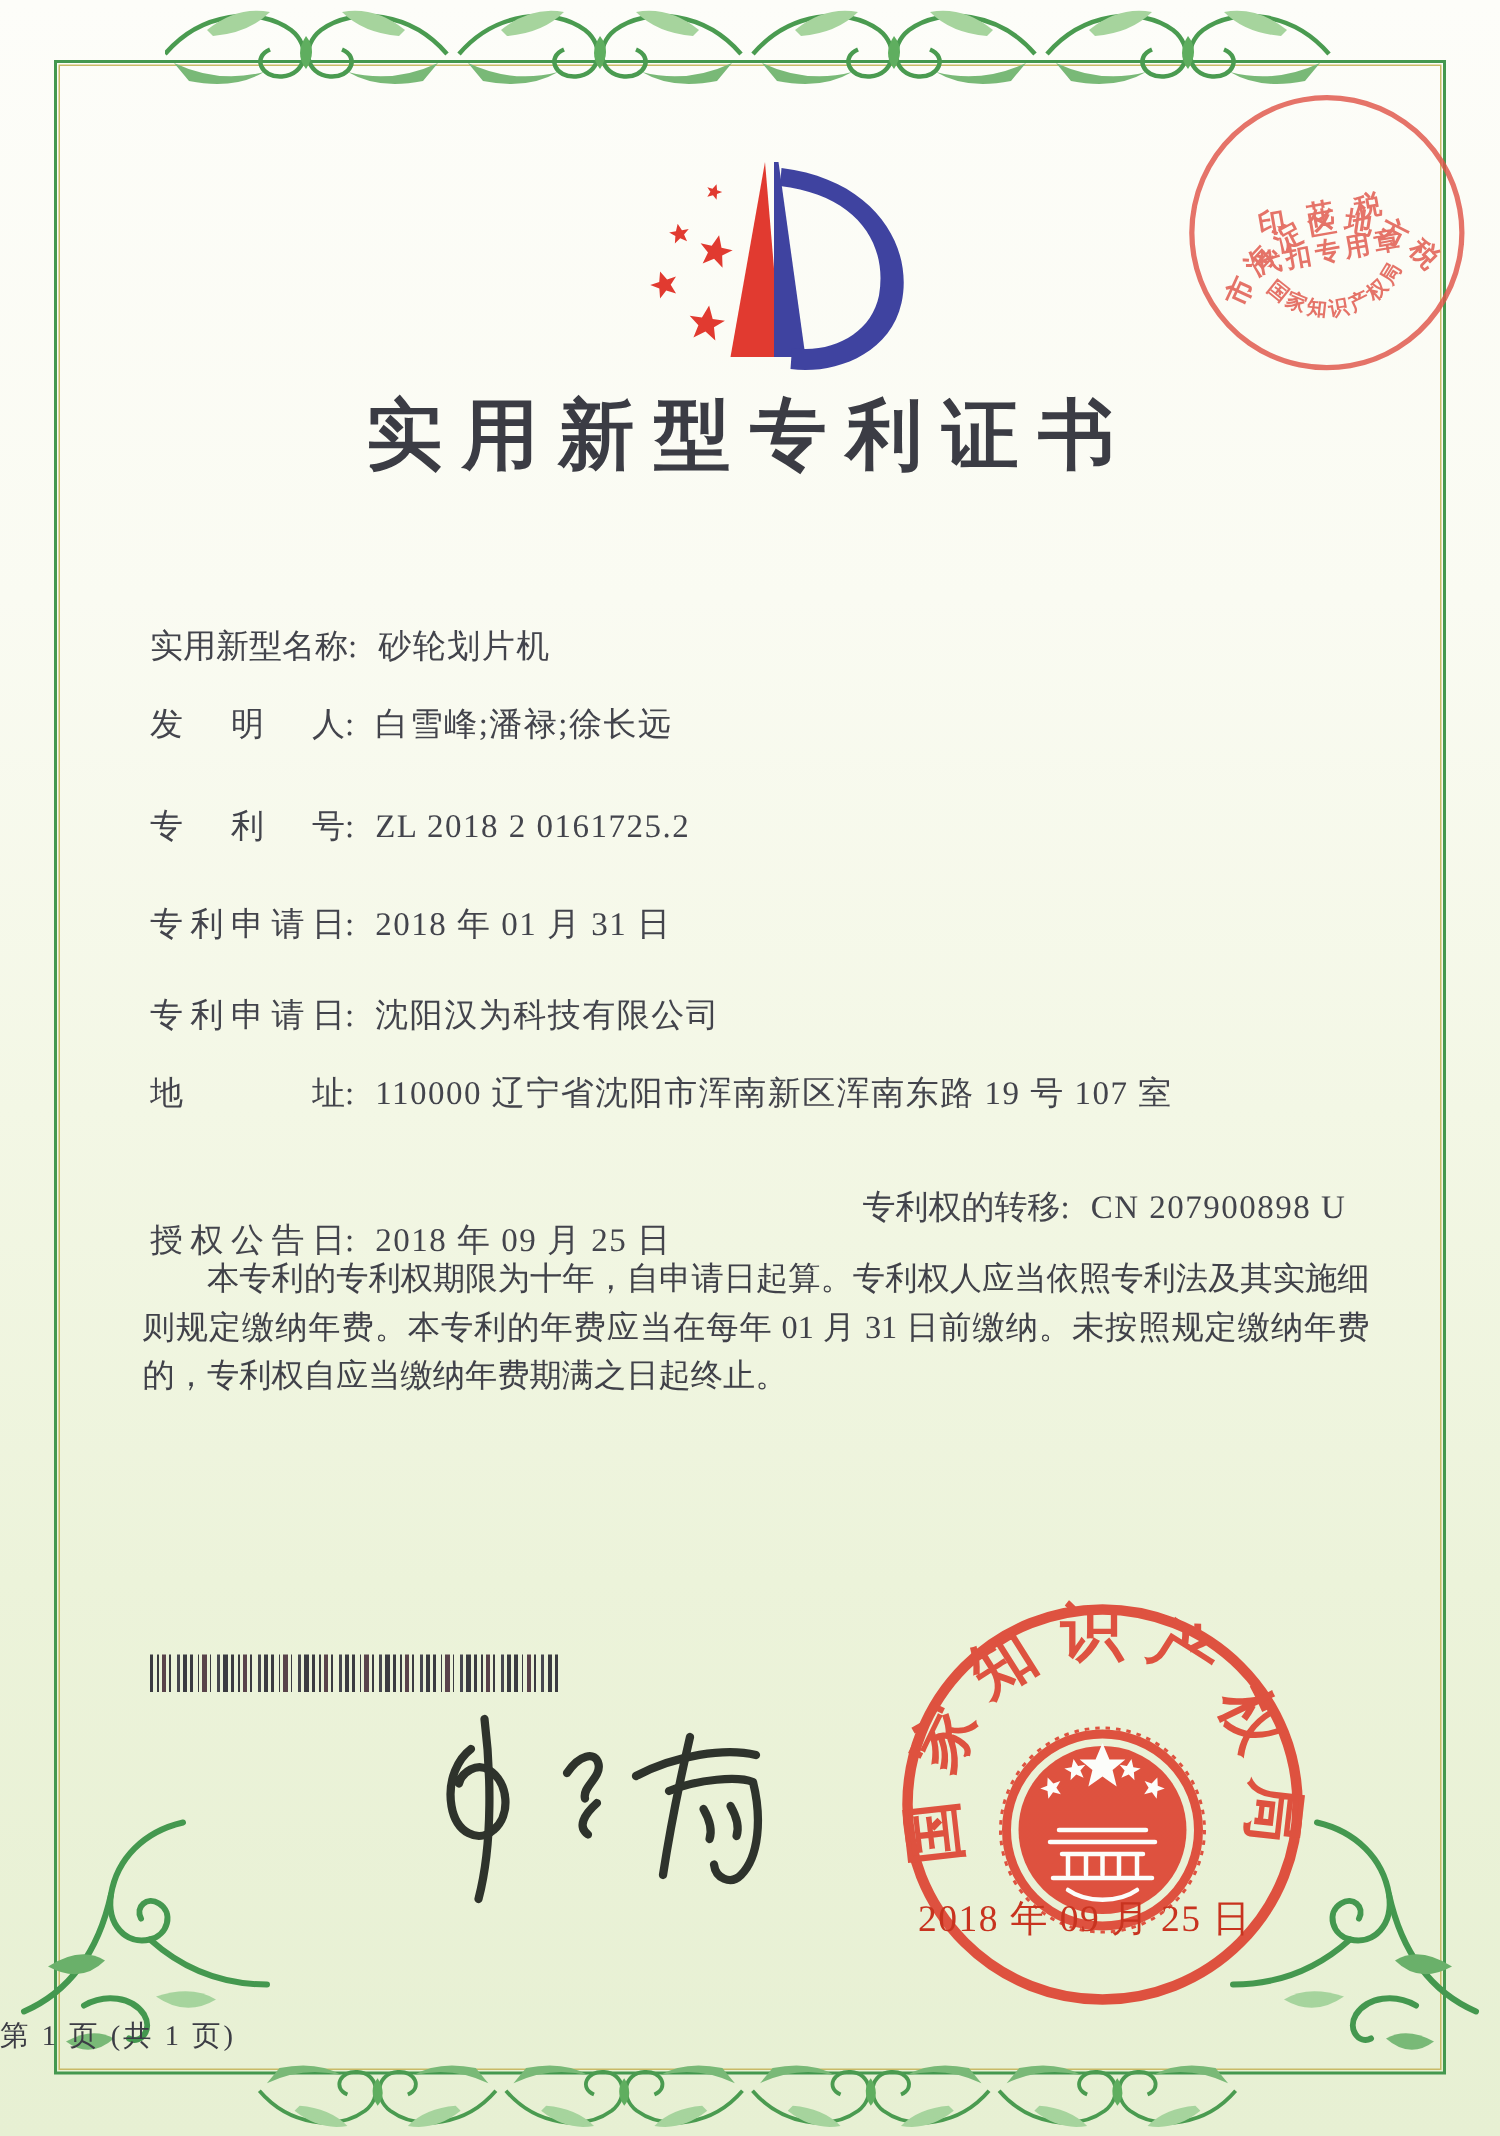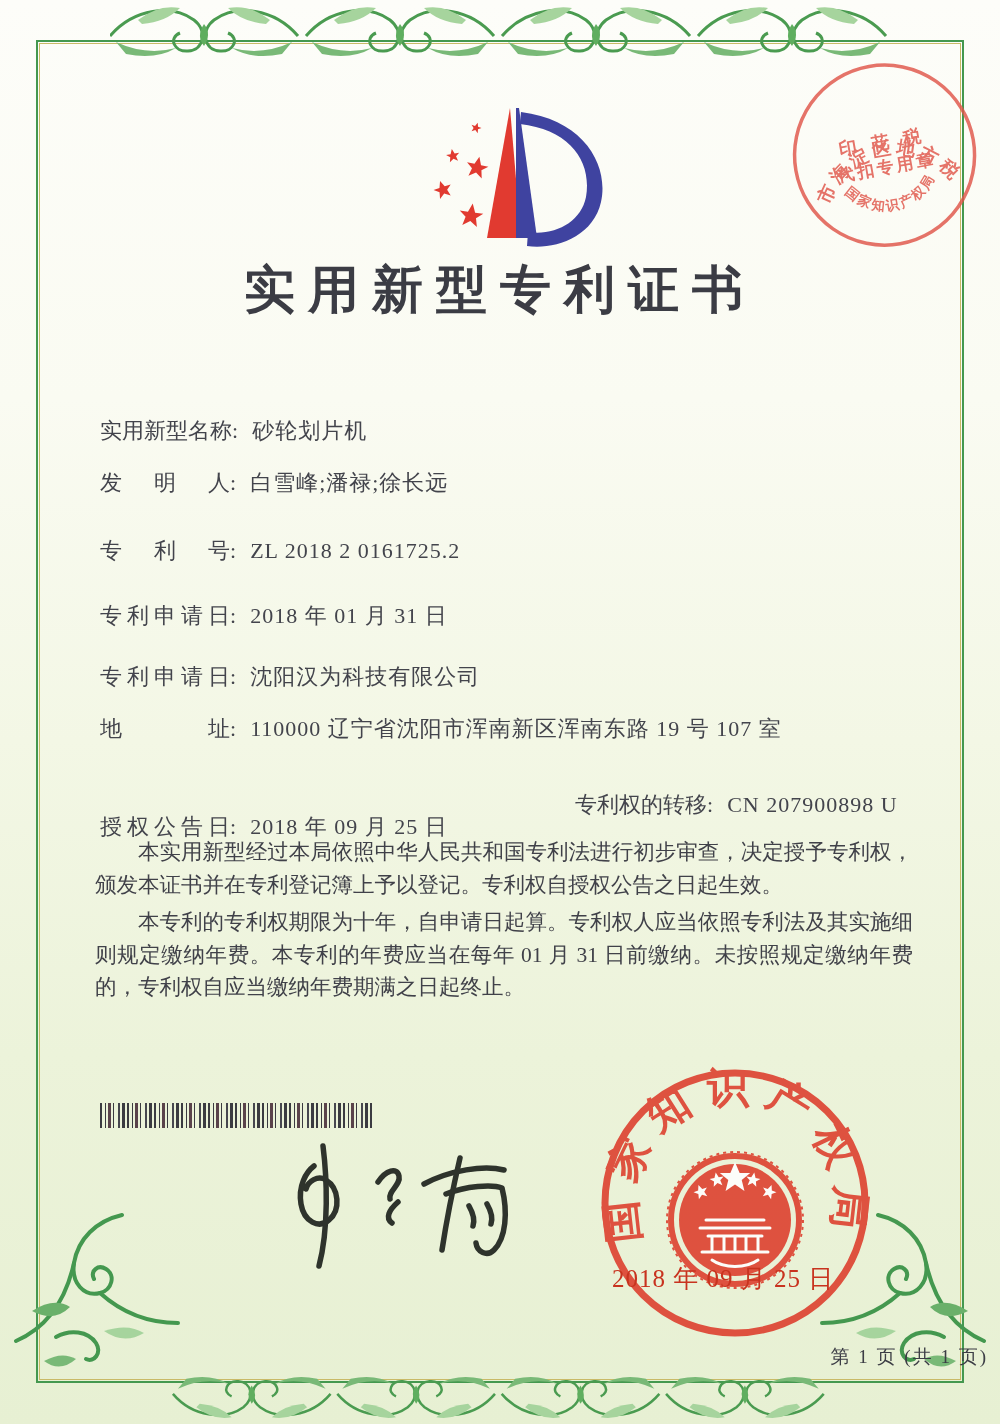--- a/index.html
+++ b/index.html
@@ -53,21 +53,21 @@
   .director{position:absolute;left:110px;top:1176px;z-index:3;color:#3c3e3c;
             font-family:"Liberation Sans","DejaVu Sans",sans-serif;font-size:25px;letter-spacing:3px;}
   .director div{margin-bottom:17px;}
 
   .signature{position:absolute;left:248px;top:1136px;width:290px;height:150px;z-index:3;}
 
   .big-seal{position:absolute;left:590px;top:1060px;width:290px;height:290px;z-index:4;opacity:.88;}
   .seal-date{position:absolute;left:612px;top:1262px;z-index:5;color:#c8331f;font-size:25px;
              letter-spacing:1px;white-space:nowrap;}
 
-  .footer{position:absolute;left:0;width:988px;top:1344px;text-align:right;z-index:3;
+  .footer{position:absolute;left:0;width:988px;top:1344px;text-align:left;z-index:3;
           color:#3c3d45;font-size:19px;letter-spacing:2px;}
 </style>
 </head>
 <body>
 
 <div id="page">
 
   <div class="frame">
     <div class="frame-inner"></div>
   </div>
@@ -175,21 +175,20 @@
     </div>
     <div class="field-row">
       <span class="flabel">授权公告日</span><span class="fcolon">:</span><span class="fvalue">2018 年 09 月 25 日</span>
     </div>
     <div class="grant-no">
       <span class="flabel" style="min-width:128px;">专利权的转移</span><span class="fcolon">:</span><span class="fvalue">CN 207900898 U</span>
     </div>
   </div>
 
   <div class="body-text">
-    <p>本实用新型经过本局依照中华人民共和国专利法进行初步审查，决定授予专利权，颁发本证书并在专利登记簿上予以登记。专利权自授权公告之日起生效。</p>
     <p>本专利的专利权期限为十年，自申请日起算。专利权人应当依照专利法及其实施细则规定缴纳年费。本专利的年费应当在每年 01 月 31 日前缴纳。未按照规定缴纳年费的，专利权自应当缴纳年费期满之日起终止。</p>
   </div>
 
   <div class="barcode"></div>
 
 
   <svg class="signature" viewBox="0 0 290 150" xmlns="http://www.w3.org/2000/svg">
     <g fill="none" stroke="#2e332c" stroke-width="5.5" stroke-linecap="round" stroke-linejoin="round">
       <path d="M66,30 C58,36 50,50 53,68 C56,86 71,93 81,84 C93,74 91,52 78,44 C70,39 60,45 58,53"></path>
       <path d="M75,10 C79,42 81,92 71,130"></path>

